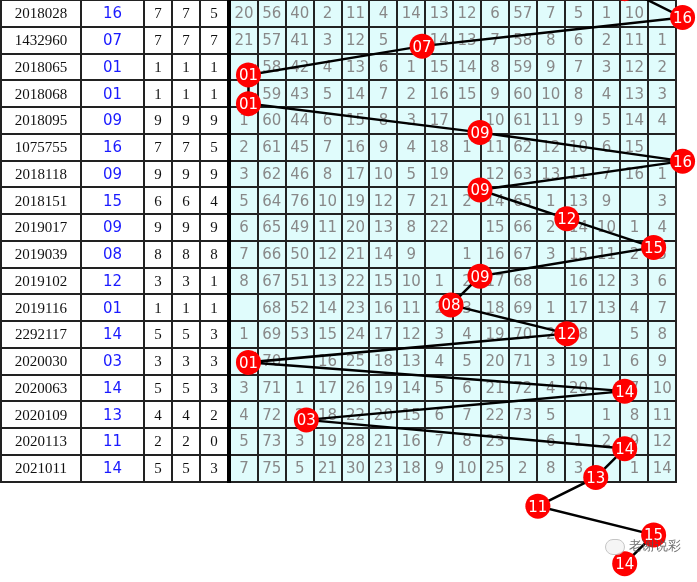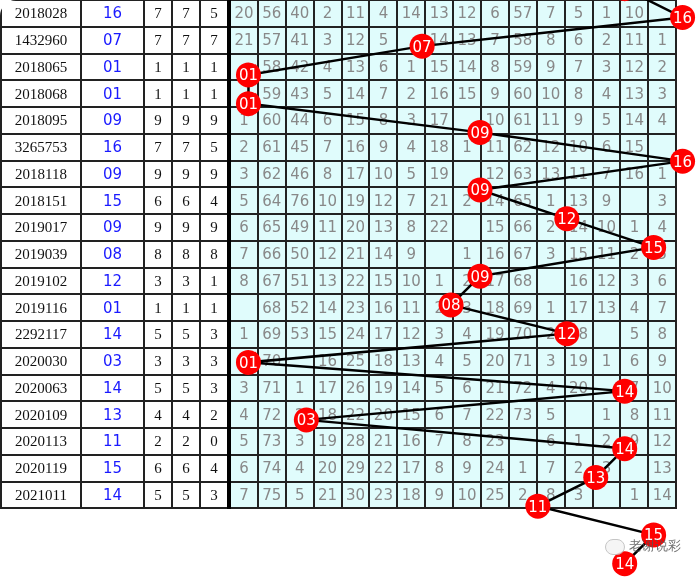--- a/index.html
+++ b/index.html
@@ -1,16 +1,16 @@
 <!DOCTYPE html>
 <html><head>
 <meta charset="utf-8">
 <style>
   html,body{margin:0;padding:0;background:#fff;}
-  #stage{position:relative;width:697px;height:582px;overflow:hidden;background:#fff;font-family:"DejaVu Sans Mono","Liberation Mono",monospace;border-radius:16px;}
+  #stage{position:relative;width:697px;height:582px;overflow:hidden;background:#fff;font-family:"DejaVu Sans Mono","Liberation Mono",monospace;}
   table.t{position:absolute;left:0;top:-1px;border-collapse:collapse;table-layout:fixed;}
   table.t td{border:2px solid #222;height:24.75px;padding:0;text-align:center;font-size:15px;line-height:24px;overflow:hidden;white-space:nowrap;}
   td.issue{width:78px;color:#111;font-family:"Liberation Serif","DejaVu Serif",serif;font-size:16px;}
   td.num{width:61px;color:#1a1aff;font-family:"DejaVu Sans",sans-serif;font-size:15px;}
   td.small{width:26px;color:#111;font-family:"Liberation Serif","DejaVu Serif",serif;font-size:16px;}
   td.small.last{border-right:4px solid #000;}
   td.g{width:25.9px;background:#e0fcfc;color:#888;font-family:"DejaVu Sans",sans-serif;font-size:13px;border-width:1.5px;}
   svg#overlay{position:absolute;left:0;top:0;pointer-events:none;}
   .ball text{font-family:"DejaVu Sans",sans-serif;font-size:15px;fill:#fff;}
   #wm{position:absolute;left:605px;top:537px;color:#555;font-family:"DejaVu Sans",sans-serif;font-size:13px;opacity:.85;}
@@ -131,21 +131,21 @@
           <td class="g"></td>
           <td class="g">10</td>
           <td class="g">61</td>
           <td class="g">11</td>
           <td class="g">9</td>
           <td class="g">5</td>
           <td class="g">14</td>
           <td class="g">4</td>
         </tr>
         <tr>
-          <td class="issue">3265753</td>
+          <td class="issue">1075755</td>
           <td class="num">16</td>
           <td class="small">7</td>
           <td class="small">7</td>
           <td class="small last">5</td>
           <td class="g">2</td>
           <td class="g">61</td>
           <td class="g">45</td>
           <td class="g">7</td>
           <td class="g">16</td>
           <td class="g">9</td>
@@ -407,43 +407,20 @@
           <td class="g">8</td>
           <td class="g">23</td>
           <td class="g"></td>
           <td class="g">6</td>
           <td class="g">1</td>
           <td class="g">2</td>
           <td class="g">9</td>
           <td class="g">12</td>
         </tr>
         <tr>
-          <td class="issue">2020119</td>
-          <td class="num">15</td>
-          <td class="small">6</td>
-          <td class="small">6</td>
-          <td class="small last">4</td>
-          <td class="g">6</td>
-          <td class="g">74</td>
-          <td class="g">4</td>
-          <td class="g">20</td>
-          <td class="g">29</td>
-          <td class="g">22</td>
-          <td class="g">17</td>
-          <td class="g">8</td>
-          <td class="g">9</td>
-          <td class="g">24</td>
-          <td class="g">1</td>
-          <td class="g">7</td>
-          <td class="g">2</td>
-          <td class="g">3</td>
-          <td class="g"></td>
-          <td class="g">13</td>
-        </tr>
-        <tr>
           <td class="issue">2021011</td>
           <td class="num">14</td>
           <td class="small">5</td>
           <td class="small">5</td>
           <td class="small last">3</td>
           <td class="g">7</td>
           <td class="g">75</td>
           <td class="g">5</td>
           <td class="g">21</td>
           <td class="g">30</td>

